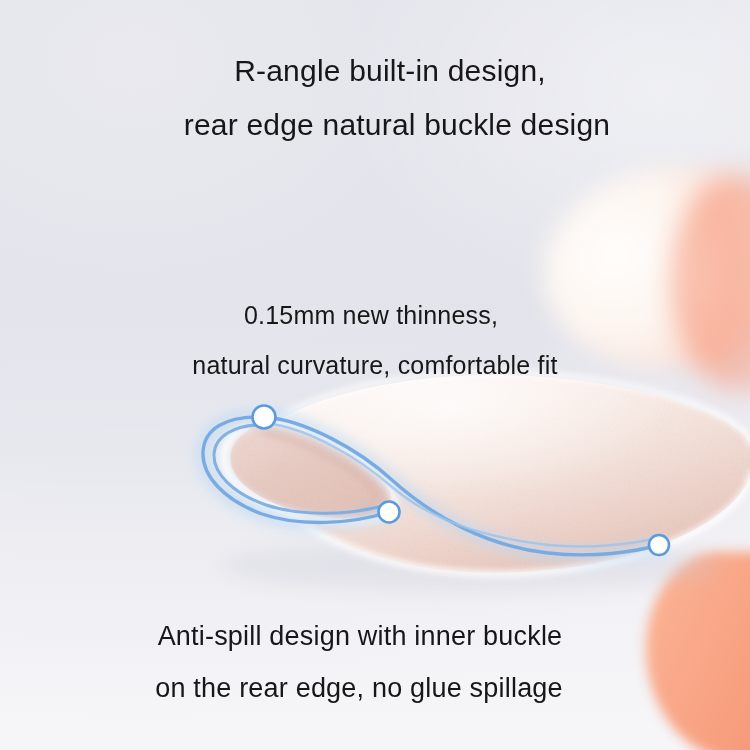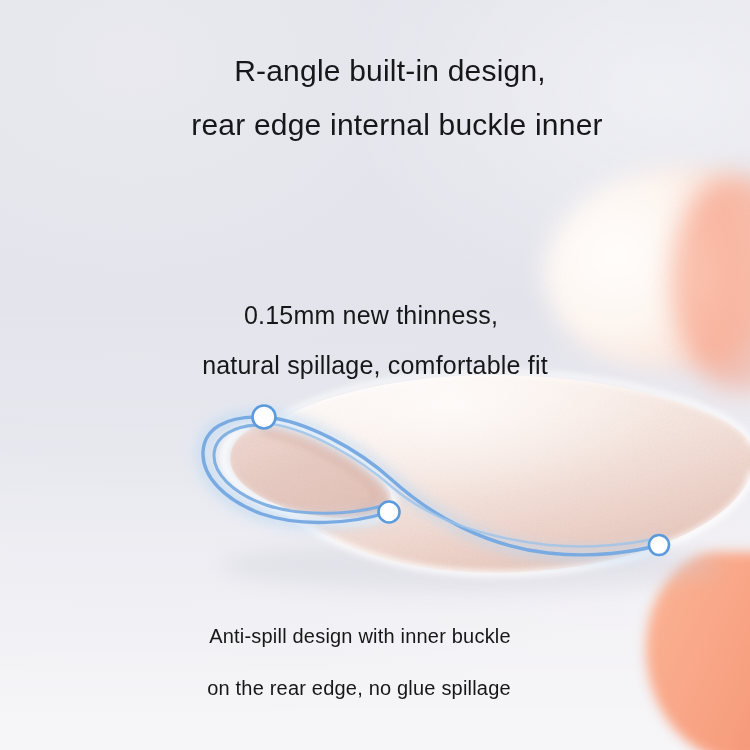--- a/index.html
+++ b/index.html
@@ -25,21 +25,21 @@
     pointer-events:none;
   }
 
   
   .copy{position:absolute;color:#171719;letter-spacing:.2px;white-space:nowrap;}
   .copy .ln{display:block;}
   #copy-top{left:0;right:0;top:44px;text-align:center;font-size:30px;line-height:54px;padding-left:44px;}
   #copy-top .ln:first-child{margin-left:-14px;}
   #copy-mid{left:0;right:0;top:290px;text-align:center;font-size:25px;line-height:50px;}
   #copy-mid .ln:first-child{margin-left:-8px;}
-  #copy-bottom{left:0;right:0;top:610px;text-align:center;font-size:20px;line-height:52px;}
+  #copy-bottom{left:0;right:0;top:610px;text-align:center;font-size:27px;line-height:52px;}
   #copy-bottom .ln:first-child{margin-left:-30px;}
   #copy-bottom .ln:last-child{margin-left:-32px;}
 
   
   #fingertip{
     position:absolute;left:543px;top:168px;width:250px;height:200px;
     border-radius:130px 120px 120px 130px / 100px 100px 100px 100px;
     background:
       radial-gradient(70% 80% at 30% 40%, #fffdfb 0%, #fdf6f1 45%, #fbeae2 70%, #f7d9cd 88%, rgba(246,205,190,.35) 100%);
     filter:blur(11px);
@@ -228,26 +228,26 @@
       <g>
         <circle cx="659" cy="545" r="10" fill="#ffffff"></circle>
         <circle cx="659" cy="545" r="10" fill="none" stroke="#5b9bdd" stroke-width="2.6"></circle>
       </g>
     </g>
   </svg>
   </div>
 
   <div class="copy" id="copy-top">
     <span class="ln">R-angle built-in design,</span>
-    <span class="ln">rear edge internal buckle inner</span>
+    <span class="ln">rear edge natural buckle design</span>
   </div>
 
   <div class="copy" id="copy-mid">
     <span class="ln">0.15mm new thinness,</span>
-    <span class="ln">natural spillage, comfortable fit</span>
+    <span class="ln">natural curvature, comfortable fit</span>
   </div>
 
   <div class="copy" id="copy-bottom">
     <span class="ln">Anti-spill design with inner buckle</span>
     <span class="ln">on the rear edge, no glue spillage</span>
   </div>
 
 </div>
 
 </body></html>

